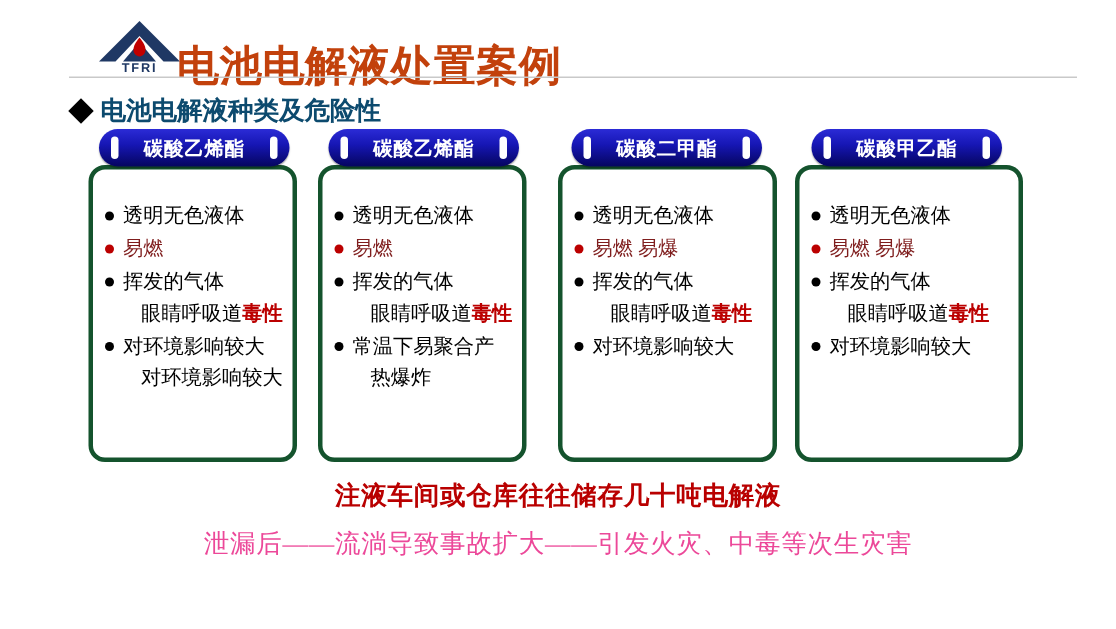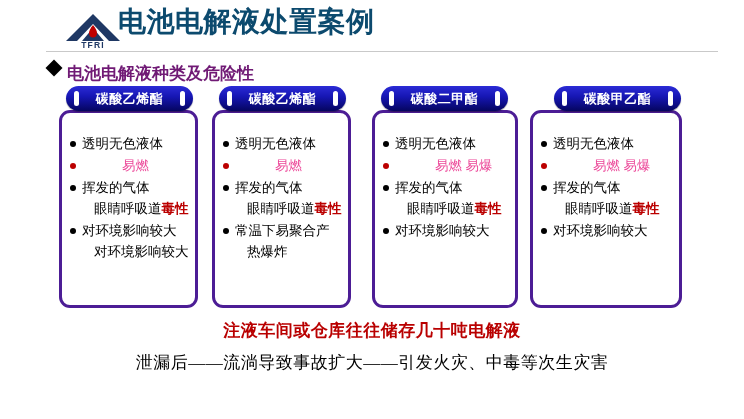--- a/index.html
+++ b/index.html
@@ -25,48 +25,49 @@
   .logo {
     position: absolute;
     left: 62px; top: 12px;
     width: 62px; height: 38px;
   }
   .logo svg { display: block; }
 
   .slide-title {
     position: absolute;
     left: 118px;
-    top: 4px;
+    top: 26px;
     font-family: "Liberation Sans", "DejaVu Sans", sans-serif;
     font-weight: bold;
     font-size: 28px;
     line-height: 36px;
-    color: #0c4a6e;
+    color: #c2410c;
     letter-spacing: 0.5px;
     white-space: nowrap;
   }
   .title-rule {
     position: absolute;
     left: 46px;
     top: 51px;
     width: 672px;
     height: 1px;
     background: #c9c9c9;
   }
 
   
   .section-heading {
     position: absolute;
     left: 48px;
     top: 62px;
     display: flex;
+    align-items: center;
     font-family: "Liberation Serif", "DejaVu Serif", serif;
     font-size: 17px;
     font-weight: bold;
-    color: #701a75;
+    color: #0c4a6e;
     white-space: nowrap;
   }
   .diamond-icon {
     display: inline-block;
     width: 12px;
     height: 12px;
     background: #000;
     transform: rotate(45deg);
     margin-right: 7px;
     flex: 0 0 auto;
@@ -77,21 +78,21 @@
     position: absolute;
     left: 0;
     top: 98px;
     width: 744px;
     height: 215px;
   }
   .card {
     position: absolute;
     top: 12px;
     height: 198px;
-    border: 3px solid #4c1d95;
+    border: 3px solid #14532d;
     border-radius: 11px;
     background: #ffffff;
     box-sizing: border-box;
   }
   .card-0 { left: 59px;  width: 139px; }
   .card-1 { left: 212px; width: 139px; }
   .card-2 { left: 372px; width: 146px; }
   .card-3 { left: 530px; width: 152px; }
 
   
@@ -104,21 +105,21 @@
     box-shadow: 0 1px 1px rgba(0,0,0,0.35);
     display: flex;
     align-items: center;
     justify-content: center;
     z-index: 4;
     box-sizing: border-box;
   }
   .plaque-0 { left: 66px;  width: 127px; }
   .plaque-1 { left: 219px; width: 127px; }
   .plaque-2 { left: 381px; width: 127px; align-items: center; }
-  .plaque-3 { left: 554px; width: 127px; }
+  .plaque-3 { left: 541px; width: 127px; }
 
   .plaque-rivet {
     position: absolute;
     top: 5px;
     width: 5px;
     height: 15px;
     border-radius: 3px;
     background: #ffffff;
   }
   .plaque-rivet.left  { left: 8px; }
@@ -159,21 +160,21 @@
     margin-right: 6px;
   }
   .bullet-dot.red { background: #bb0000; }
   .bullet-text {
     font-family: "Liberation Serif", "DejaVu Serif", serif;
     font-size: 13.5px;
     line-height: 21px;
     color: #000000;
     letter-spacing: 0px;
   }
-  .bullet-text .red { color: #ec4899; margin-left: 40px; }
+  .bullet-text .red { color: #7f1d1d; }
   .bullet-text .bold-red { color: #bb0000; font-weight: bold; }
   .bullet-text .line2 { display: block; padding-left: 12px; }
 
   
   .conclusion {
     position: absolute;
     left: 0;
     top: 318px;
     width: 744px;
     text-align: center;
@@ -182,21 +183,21 @@
     font-family: "Liberation Serif", "DejaVu Serif", serif;
     font-size: 17px;
     font-weight: bold;
     color: #b90000;
     line-height: 26px;
     letter-spacing: 0.5px;
   }
   .conclusion-black {
     font-family: "Liberation Serif", "DejaVu Serif", serif;
     font-size: 17px;
-    color: #000000;
+    color: #ec4899;
     line-height: 30px;
     letter-spacing: 0.5px;
     margin-top: 4px;
   }
 </style>
 </head>
 <body>
 
 <div class="slide-header">
 

